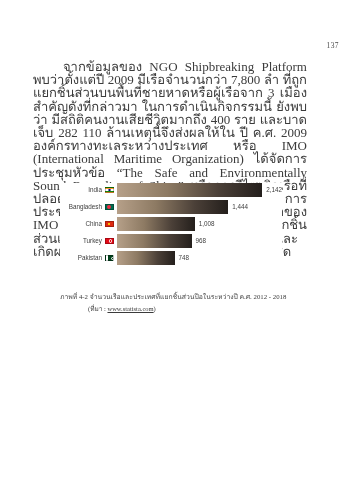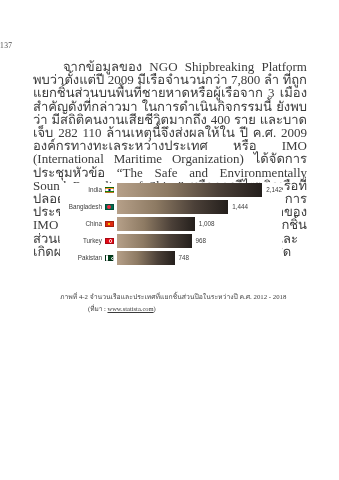--- a/index.html
+++ b/index.html
@@ -13,21 +13,21 @@
   }
   .page{
     position:absolute;inset:0;
     background:#fff;
     padding:0;
   }
   
   .folio{
     position:absolute;
     top:41px;left:0;right:0;
-    text-align:left;
+    text-align:right;
     font-size:7.5px;
     letter-spacing:.4px;
     color:#4a4a4a;
   }
   
   .body-block{
     position:absolute;
     left:33px;top:60px;
     width:274px;
   }

